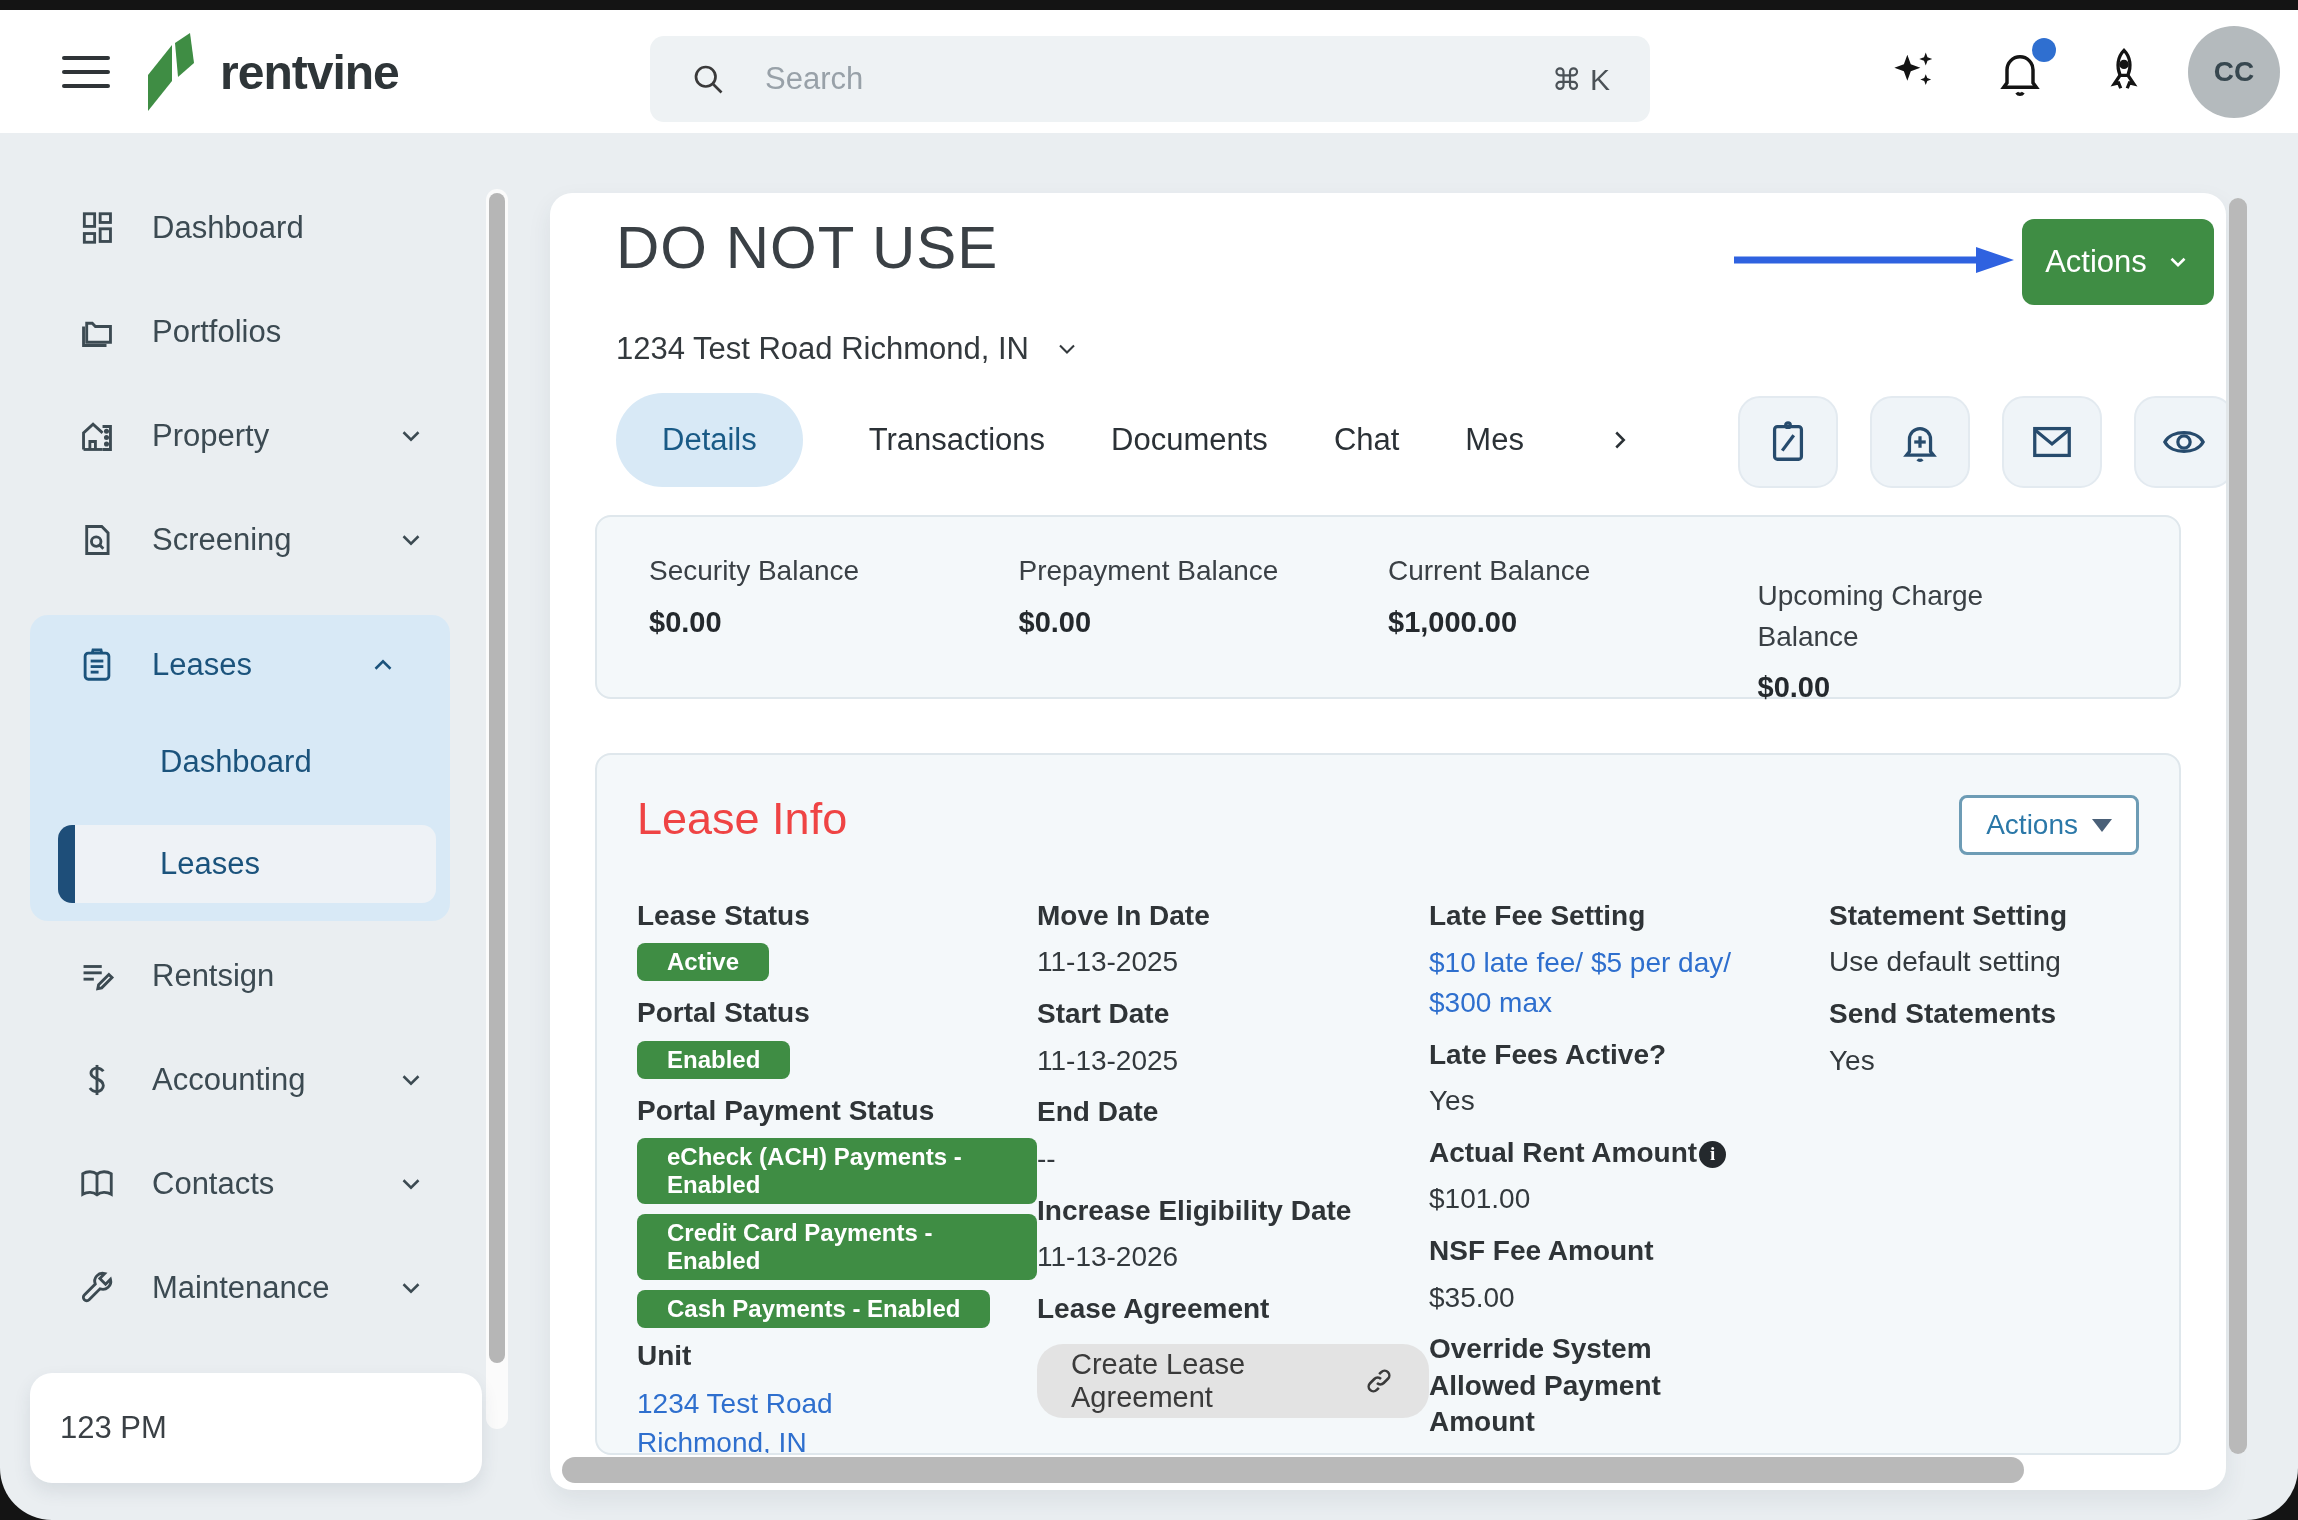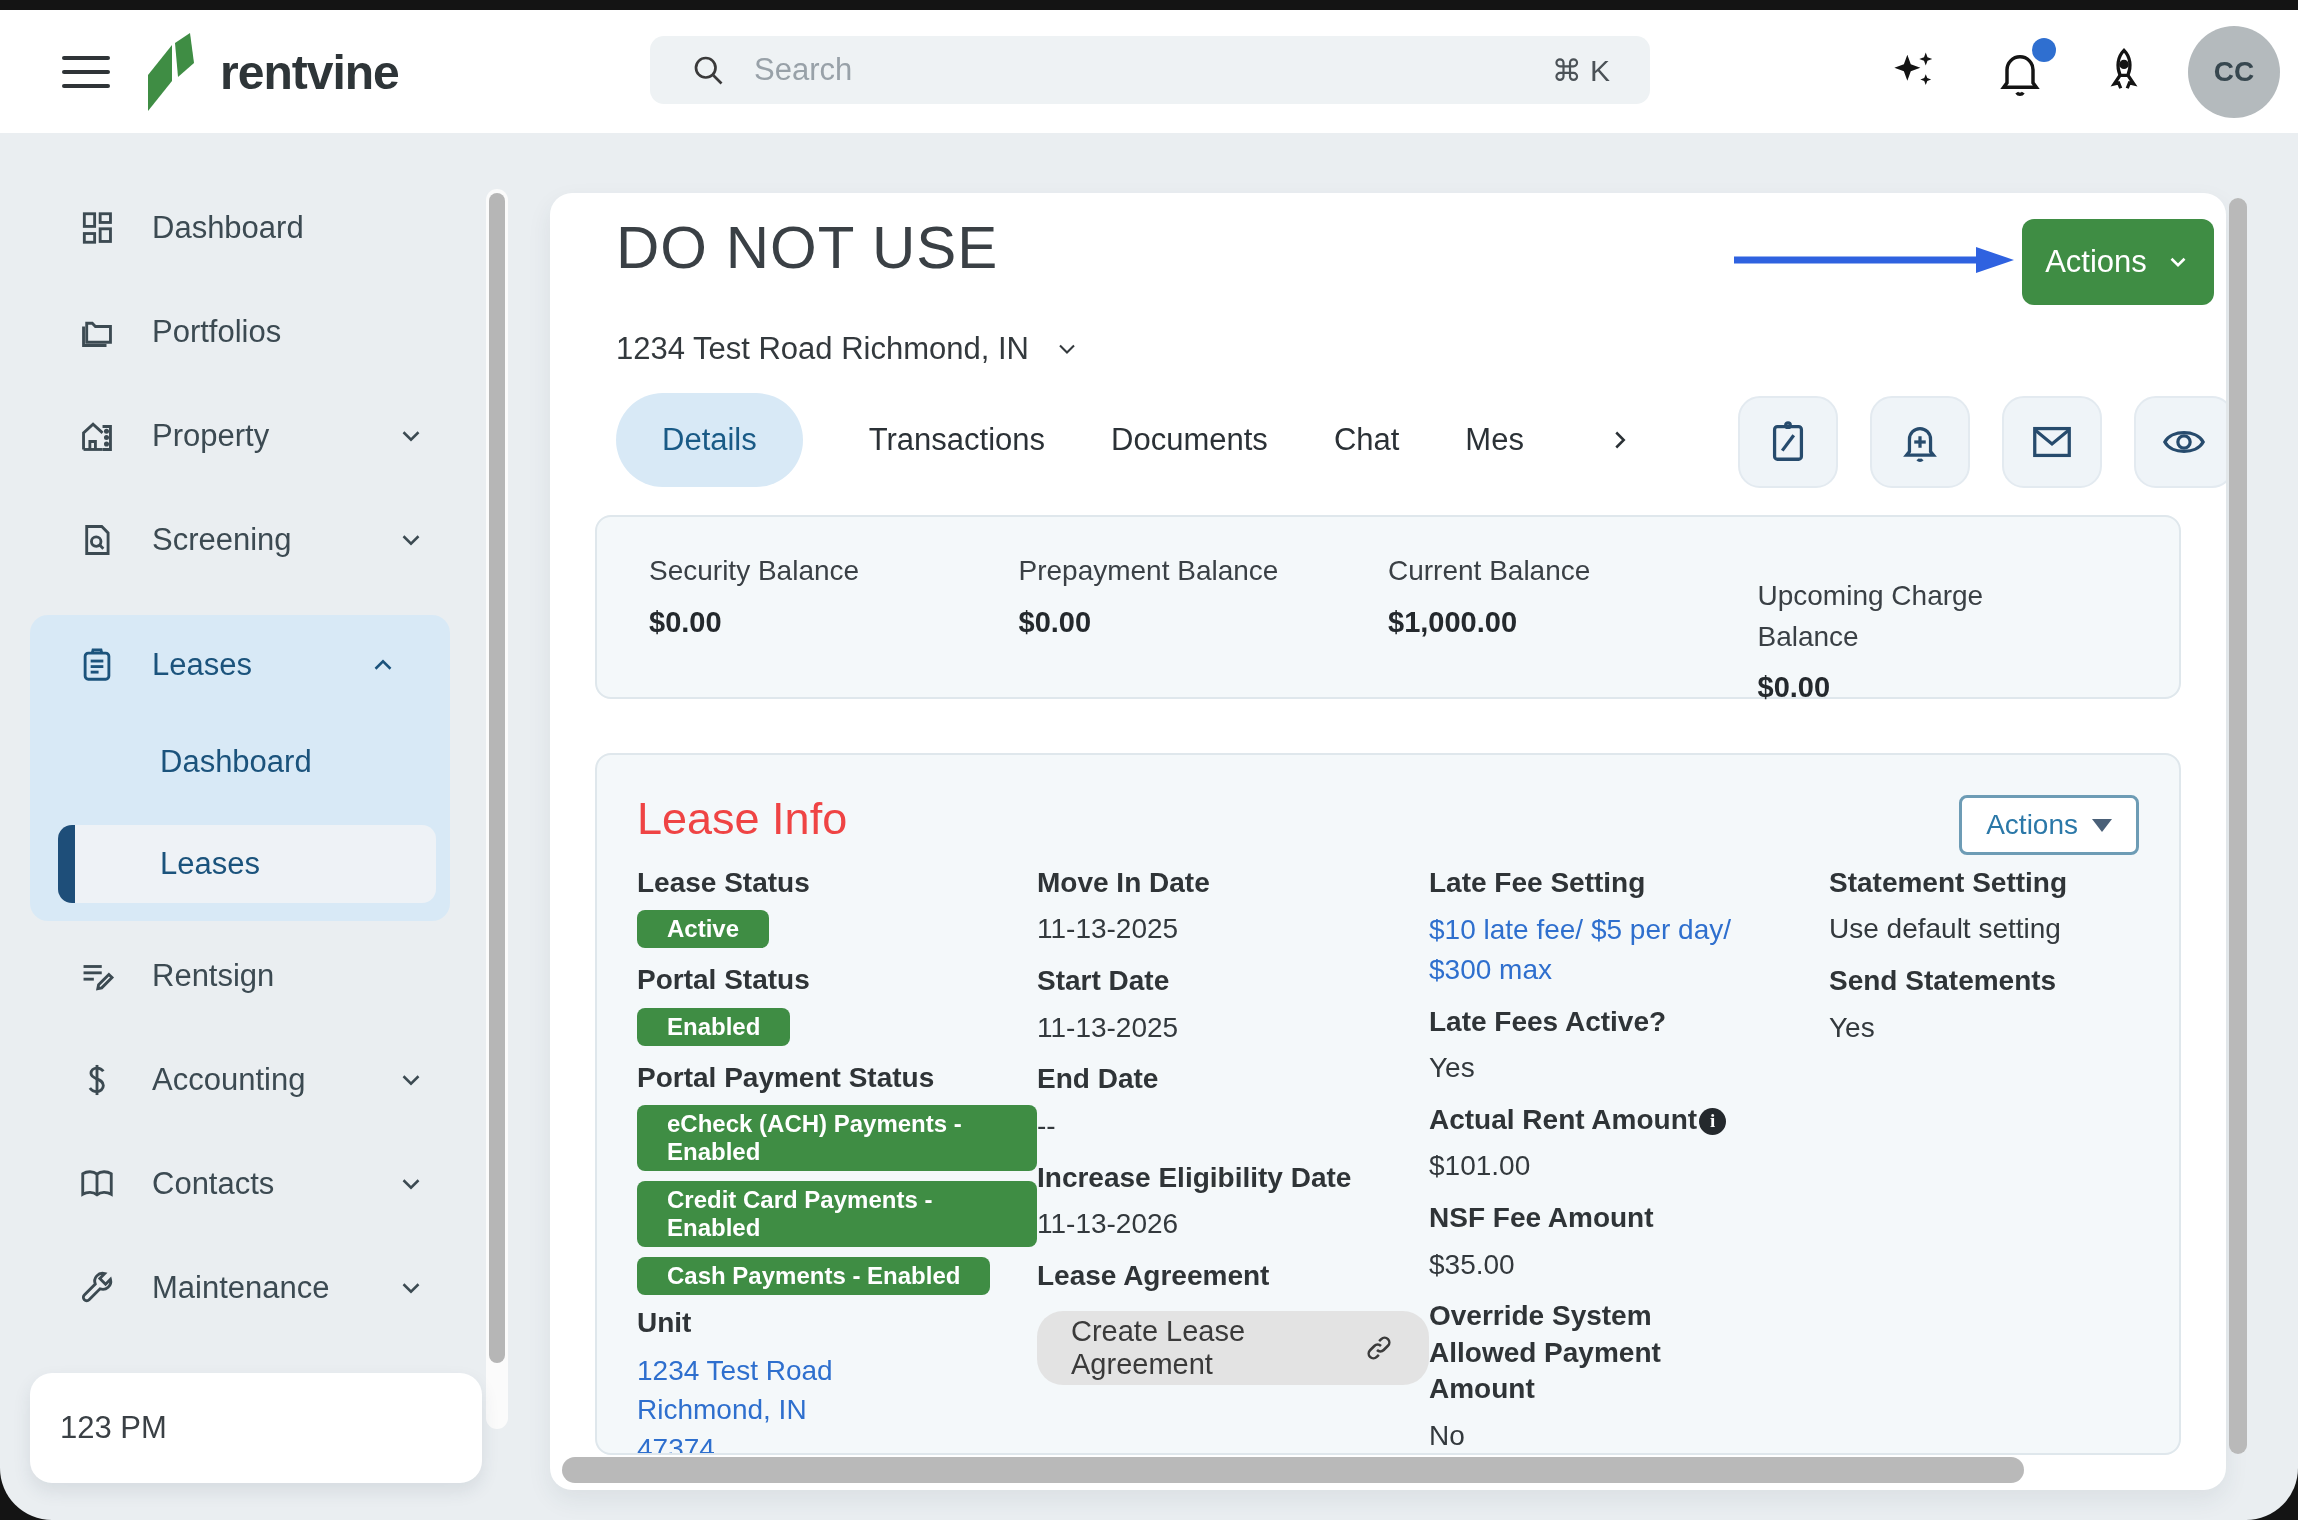--- a/index.html
+++ b/index.html
@@ -5,21 +5,21 @@
   * { box-sizing: border-box; margin: 0; padding: 0; }
   html,body { width: 2298px; height: 1520px; background:#141414; font-family:"Liberation Sans", sans-serif; overflow:hidden; }
   .app { position:absolute; top:10px; left:0; width:2298px; height:1510px; background:#eaeef1; border-radius:0 0 52px 52px; overflow:hidden; }
 
   
   .topbar { position:absolute; top:0; left:0; width:100%; height:123px; background:#ffffff; }
   .hamburger { position:absolute; left:62px; top:46px; width:48px; height:32px; display:flex; flex-direction:column; justify-content:space-between; cursor:pointer; }
   .hamburger span { display:block; height:4px; background:#2f3437; border-radius:2px; }
   .logo { position:absolute; left:142px; top:18px; height:88px; display:flex; align-items:center; gap:14px; }
   .logo-text { font-size:48px; font-weight:700; color:#2e3538; letter-spacing:-1px; }
-  .searchbox { position:absolute; left:650px; top:26px; width:1000px; height:68px; background:#eef2f4; border-radius:14px; display:flex; align-items:center; padding:0 40px; }
+  .searchbox { position:absolute; left:650px; top:26px; width:1000px; height:86px; background:#eef2f4; border-radius:14px; display:flex; align-items:center; padding:0 40px;gap:11px; }
   .searchbox .ph { margin-left:28px; font-size:31px; color:#98a1a8; flex:1; }
   .searchbox .kbd { font-size:30px; color:#4b5257; }
   .top-ico { position:absolute; top:34px; width:56px; height:56px; display:flex; align-items:center; justify-content:center; cursor:pointer; }
   .bell-wrap { position:relative; }
   .bell-dot { position:absolute; top:-6px; right:-8px; width:24px; height:24px; border-radius:50%; background:#2f6fd0; }
   .avatar { position:absolute; left:2188px; top:16px; width:92px; height:92px; border-radius:50%; background:#b4babd; display:flex; align-items:center; justify-content:center; font-size:28px; font-weight:700; color:#37474f; cursor:pointer; }
 
   
   .sidebar { position:absolute; top:123px; left:0; width:520px; height:1387px; padding-top:66px; }
   .side-item { display:flex; align-items:center; height:58px; margin-bottom:46px; padding-left:78px; cursor:pointer; }
@@ -54,21 +54,21 @@
   .balance-card { position:absolute; left:45px; top:322px; width:1586px; height:184px; background:#f4f8fa; border:2px solid #dfe7ec; border-radius:16px; padding:34px 52px; display:flex; }
   .bal-col { width:395px; }
   .bal-label { font-size:28px; color:#3a4045; line-height:1.45; }
   .bal-value { font-size:29px; font-weight:700; color:#24292d; margin-top:14px; }
   .bal-narrow { max-width:240px;margin-top:25px; }
 
   .lease-card { position:absolute; left:45px; top:560px; width:1586px; height:702px; background:#f4f8fa; border:2px solid #dfe7ec; border-radius:16px; padding:38px 40px; overflow:hidden; }
   .lease-title { font-size:45px; font-weight:500; color:#ef4444; }
   .lease-actions { position:absolute; right:40px; top:40px; height:60px; padding:0 24px; background:#ffffff; border:3px solid #6d9cb5; border-radius:8px; display:flex; align-items:center; gap:14px; font-size:28px; color:#2b78a8; cursor:pointer; }
   .caret-down { width:0; height:0; border-left:10px solid transparent; border-right:10px solid transparent; border-top:13px solid #4a6078; }
-  .lease-grid { display:grid; grid-template-columns:400px 392px 400px auto; margin-top:20px; align-items:start; }
+  .lease-grid { display:grid; grid-template-columns:400px 392px 400px auto; margin-top:53px; align-items:start; }
   .f-label { font-size:28px; font-weight:700; color:#2f3437; line-height:1.3; margin-bottom:9px; }
   .f-value { font-size:28px; color:#33393d; line-height:1.35; margin-bottom:15px; }
   .f-link { font-size:28px; color:#2e6fce; line-height:1.4; margin-bottom:15px; cursor:pointer; }
   .badge { display:inline-block; background:#3f8d44; color:#fff; font-size:24px; font-weight:700; padding:5px 30px; border-radius:8px; margin-bottom:14px; }
   .badge-stack .badge { margin-bottom:10px; }
   .w-narrow { max-width:250px; }
   .w-mid { max-width:340px; }
   .create-btn { display:inline-flex; align-items:center; gap:20px; height:74px; padding:0 34px; background:#e3e3e3; border-radius:26px; font-size:29px; color:#3a3a3a; margin-top:8px; cursor:pointer; }
   .info-i { display:inline-flex; align-items:center; justify-content:center; width:27px; height:27px; border-radius:50%; background:#24292d; color:#fff; font-size:19px; font-weight:700; vertical-align:2px; margin-left:2px; font-family:"Liberation Serif", serif; }
 

